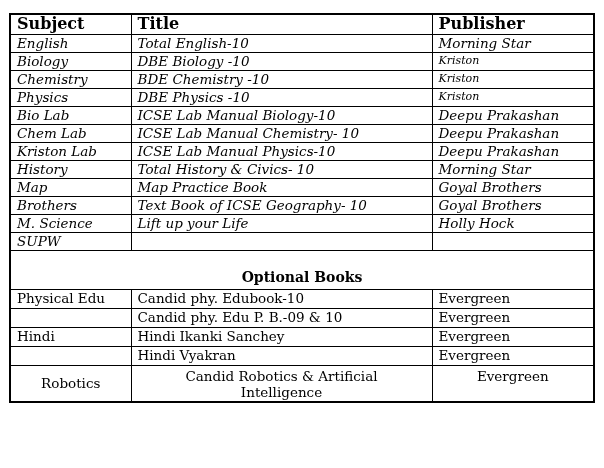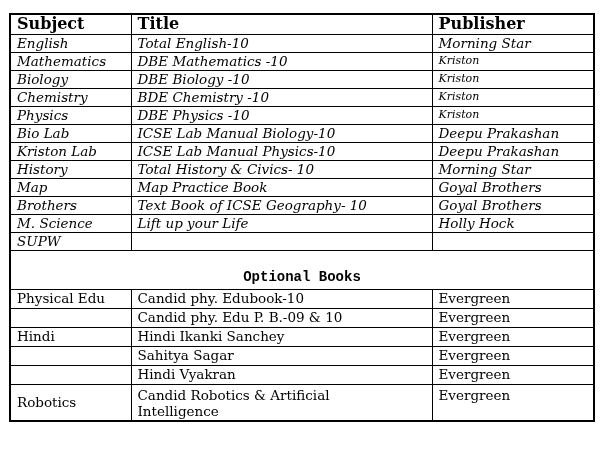--- a/index.html
+++ b/index.html
@@ -37,30 +37,30 @@
     font-weight: bold;
     text-align: center;
     font-size: 15px;
   }
   tr.r-head { height: 20px; }
   tr.r-head td {
     font-weight: bold;
     font-size: 16px;
   }
   tr.r-data { height: 18px; font-style: italic; }
-  tr.r-opt { height: 39px; font-family: Liberation Mono, monospace; }
+  tr.r-opt { height: 39px; }
   tr.r-opt td {
     text-align: center;
     font-weight: bold;
     font-size: 14px;
     vertical-align: bottom;
     padding-bottom: 4px;
   }
   tr.r-single { height: 19px; padding-left: 44px; }
-  tr.r-double { height: 33px; }
+  tr.r-double { height: 33px; text-align: center; }
   tr.r-double td.cell-title,
   tr.r-double td.cell-pub {
     vertical-align: top;
     padding-top: 2px;
     white-space: normal;
     line-height: 1.25;
   }
   td.small-pub { font-size: 11px; }
 </style>
 </head>
@@ -81,42 +81,42 @@
       <td class="cell-title">Title</td>
       <td class="cell-pub">Publisher</td>
     </tr>
 
     <tr class="r-data">
       <td class="cell-sub">English</td>
       <td class="cell-title">Total English-10</td>
       <td class="cell-pub">Morning Star</td>
     </tr>
     <tr class="r-data">
-      <td class="cell-sub">Mathematics</td>
-      <td class="cell-title">DBE Mathematics -10</td>
-      <td class="cell-pub small-pub">Kriston</td>
-    </tr>
-    <tr class="r-data">
       <td class="cell-sub">Biology</td>
       <td class="cell-title">DBE Biology -10</td>
       <td class="cell-pub small-pub">Kriston</td>
     </tr>
     <tr class="r-data">
       <td class="cell-sub">Chemistry</td>
       <td class="cell-title">BDE Chemistry -10</td>
       <td class="cell-pub small-pub">Kriston</td>
     </tr>
     <tr class="r-data">
       <td class="cell-sub">Physics</td>
       <td class="cell-title">DBE Physics -10</td>
       <td class="cell-pub small-pub">Kriston</td>
     </tr>
     <tr class="r-data">
       <td class="cell-sub">Bio Lab</td>
       <td class="cell-title">ICSE Lab Manual Biology-10</td>
+      <td class="cell-pub">Deepu Prakashan</td>
+    </tr>
+    <tr class="r-data">
+      <td class="cell-sub">Chem Lab</td>
+      <td class="cell-title">ICSE Lab Manual Chemistry- 10</td>
       <td class="cell-pub">Deepu Prakashan</td>
     </tr>
     <tr class="r-data">
       <td class="cell-sub">Kriston Lab</td>
       <td class="cell-title">ICSE Lab Manual Physics-10</td>
       <td class="cell-pub">Deepu Prakashan</td>
     </tr>
     <tr class="r-data">
       <td class="cell-sub">History</td>
       <td class="cell-title">Total History &amp; Civics- 10</td>
@@ -157,25 +157,20 @@
       <td class="cell-title">Candid phy. Edu P. B.-09 &amp; 10</td>
       <td class="cell-pub">Evergreen</td>
     </tr>
     <tr class="r-single">
       <td class="cell-sub">Hindi</td>
       <td class="cell-title">Hindi Ikanki Sanchey</td>
       <td class="cell-pub">Evergreen</td>
     </tr>
     <tr class="r-single">
       <td class="cell-sub"></td>
-      <td class="cell-title">Sahitya Sagar</td>
-      <td class="cell-pub">Evergreen</td>
-    </tr>
-    <tr class="r-single">
-      <td class="cell-sub"></td>
       <td class="cell-title">Hindi Vyakran</td>
       <td class="cell-pub">Evergreen</td>
     </tr>
     <tr class="r-double">
       <td class="cell-sub">Robotics</td>
       <td class="cell-title">
         <div>Candid Robotics &amp; Artificial</div>
         <div>Intelligence</div>
       </td>
       <td class="cell-pub">Evergreen</td>

